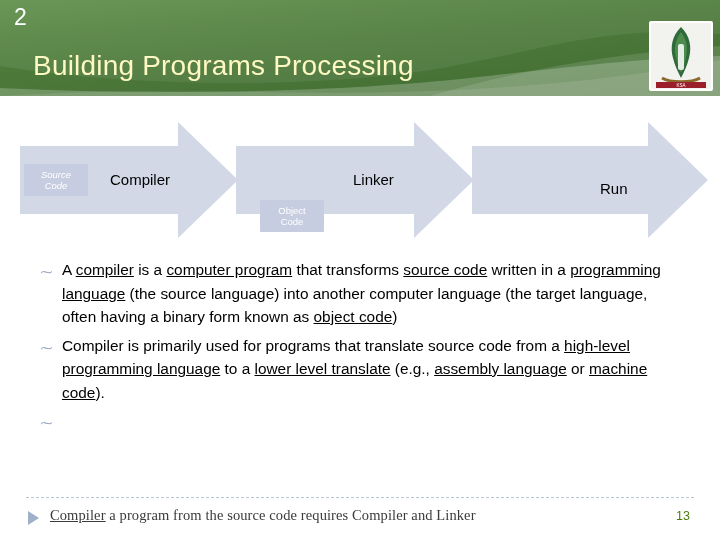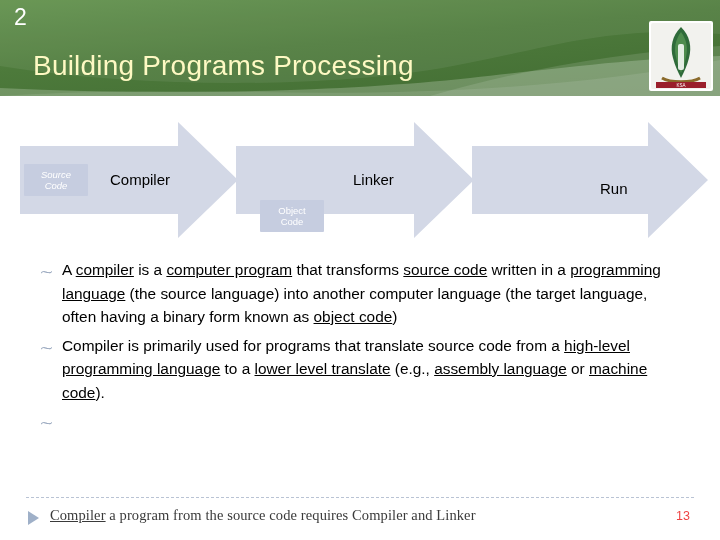--- a/index.html
+++ b/index.html
@@ -104,21 +104,21 @@
   }
   .footer-text{
     position:absolute;left:24px;top:3px;
     font-size:14.5px;color:#3a3a3a;
     font-family:"Liberation Serif", serif;
     letter-spacing:0.1px;
     white-space:nowrap;
   }
   .footer-page{
     position:absolute;right:4px;top:5px;
-    font-size:12.5px;color:#ef4444;
+    font-size:12.5px;color:#4d7c0f;
   }
 </style>
 </head>
 <body>
 
 <div class="header">
   <div class="header-grad"></div>
 
   <svg class="header-swoosh" width="720" height="96" viewBox="0 0 720 96">
     <path d="M0,0 L720,0 L720,34 C600,24 540,52 430,70 C330,86 150,90 0,66 Z" fill="#ffffff" opacity="0.07"></path>

